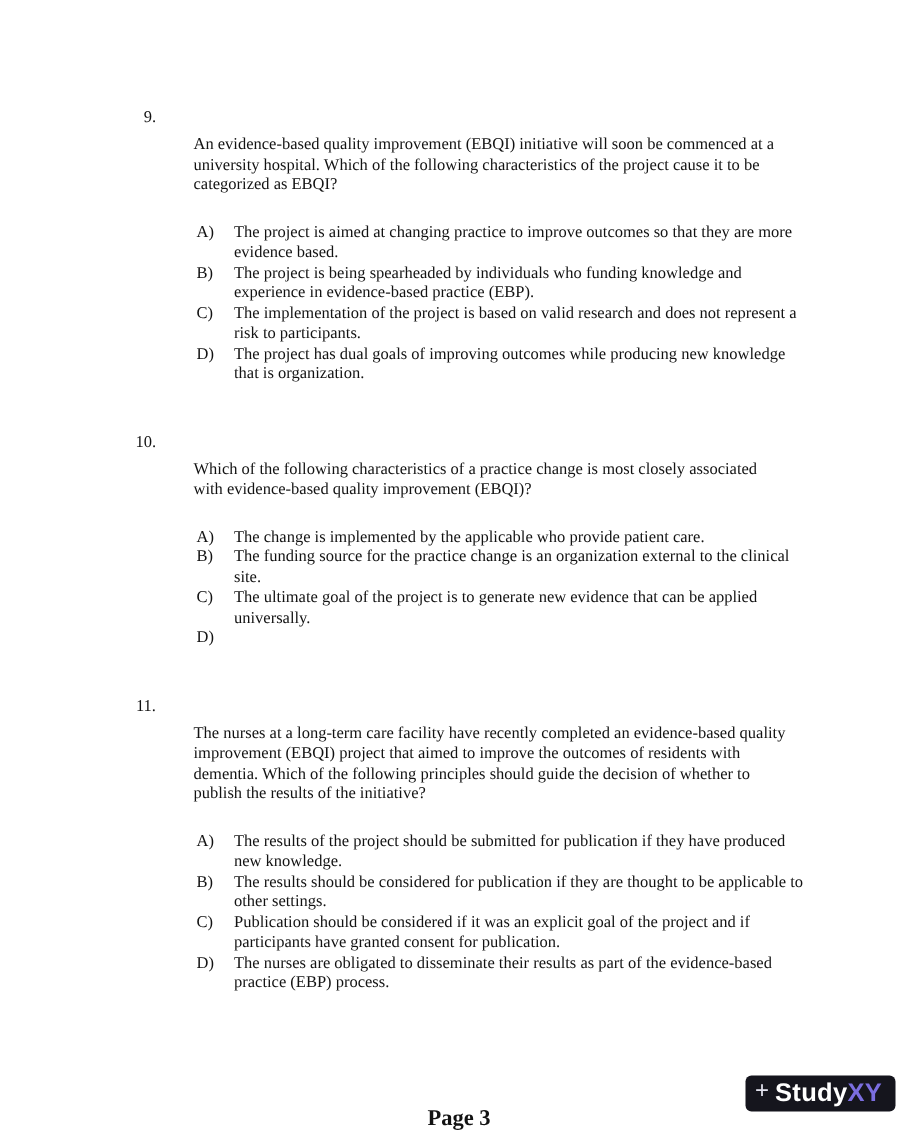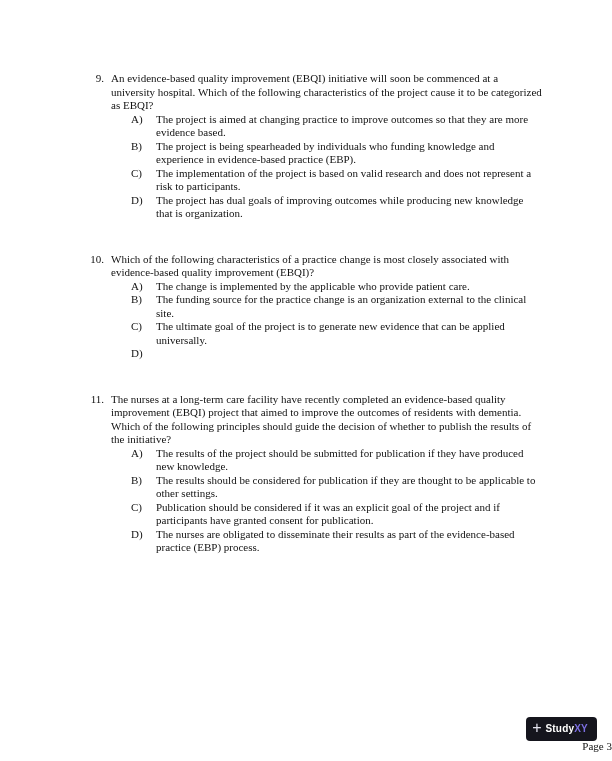--- a/index.html
+++ b/index.html
@@ -22,30 +22,31 @@
     width: 452px;
   }
   .question { display: flex; margin-bottom: 32px; }
   .qnum {
     flex: 0 0 14px;
     text-align: right;
     margin-right: 7px;
     white-space: nowrap;
   }
   .qbody { flex: 1; min-width: 0; }
-  .stem { margin: 0; }
+  .stem { margin: 18px; }
   .option { display: flex; padding-left: 20px; }
   .opt-letter { flex: 0 0 25px; }
   .opt-text { flex: 1; min-width: 0; }
   .page-number {
     position: absolute;
     left: 0; right: 0;
     bottom: 8px;
-    text-align: right;
-    font-size: 11px;
+    text-align: center;
+    font-size: 15px;
+    font-weight: bold;
   }
   .brand-badge {
     position: absolute;
     right: 15px;
     bottom: 20px;
     height: 24px;
     padding: 0 9px 0 6px;
     display: flex;
     align-items: center;
     gap: 4px;
@@ -56,21 +57,21 @@
   .brand-plus {
     color: #e3e3ef;
     font-size: 16px;
     font-weight: 400;
     line-height: 1;
     transform: translateY(-1px);
   }
   .brand-name {
     color: #ffffff;
     font-weight: 700;
-    font-size: 10px;
+    font-size: 17px;
     letter-spacing: 0.2px;
     white-space: nowrap;
   }
   .brand-accent { color: var(--brand-accent, #7b6ee0); }
 </style>
 </head>
 <body>
 
 <div class="sheet">
   <main class="content">

